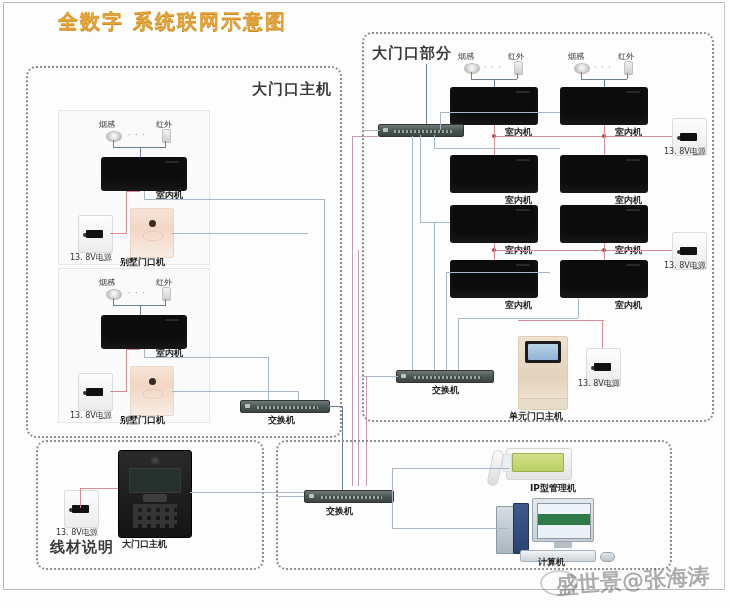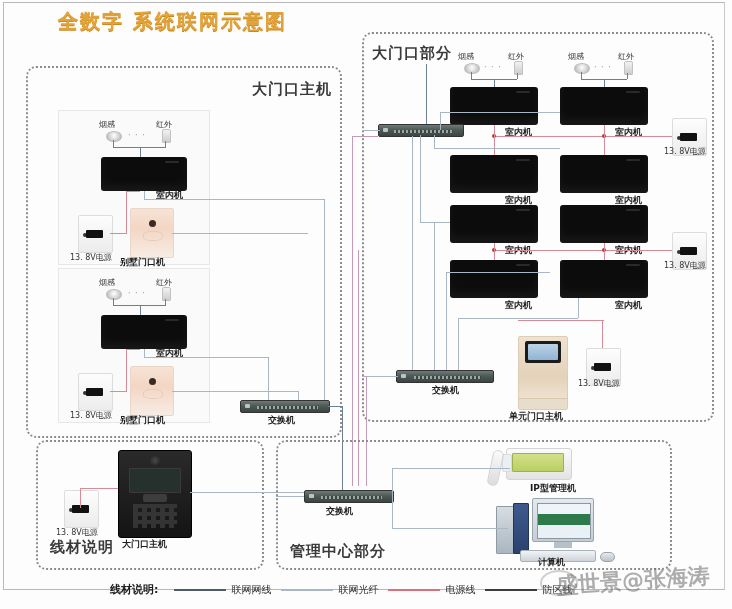--- a/index.html
+++ b/index.html
@@ -274,21 +274,20 @@
     <div class="pad"></div>
   </div>
   <div class="lbl" style="left:122px;top:538px;">大门口主机</div>
   <div class="psu" style="left:64px;top:490px;width:33px;height:36px;"></div>
   <div class="lbl sm" style="left:56px;top:527px;">13. 8V电源</div>
   <div class="w v wpwr" style="left:80px;top:488px;height:20px;"></div>
   <div class="w h wpwr" style="left:80px;top:488px;width:38px;"></div>
   <div class="w h wfib" style="left:190px;top:492px;width:118px;"></div>
 
   <div class="region" style="left:276px;top:440px;width:396px;height:130px;"></div>
-  <div class="region-label" style="left:290px;top:542px;">管理中心部分</div>
 
   <div class="switch" style="left:304px;top:490px;width:88px;"></div>
   <div class="lbl" style="left:326px;top:505px;">交换机</div>
 
   <div class="ipphone" style="left:490px;top:448px;width:84px;height:38px;">
     <div class="body"></div>
     <div class="lcd"></div>
     <div class="keys"></div>
     <div class="hs"></div>
   </div>
@@ -305,35 +304,16 @@
     <div class="ms"></div>
   </div>
   <div class="lbl" style="left:538px;top:556px;">计算机</div>
 
   <div class="w h wfib" style="left:392px;top:468px;width:118px;"></div>
   <div class="w v wfib" style="left:392px;top:468px;height:28px;"></div>
   <div class="w h wfib" style="left:392px;top:528px;width:116px;"></div>
   <div class="w v wfib" style="left:392px;top:496px;height:32px;"></div>
   <div class="w h wfib" style="left:276px;top:496px;width:28px;"></div>
 
-  <div class="legend">
-    <span class="cap">线材说明:</span>
-    <span class="item">
-      <span class="line" style="background:#4d5a68;"></span>
-      <span class="txt">联网网线</span>
-    </span>
-    <span class="item">
-      <span class="line" style="background:#a9b6c4;"></span>
-      <span class="txt">联网光纤</span>
-    </span>
-    <span class="item">
-      <span class="line" style="background:#d9717f;"></span>
-      <span class="txt">电源线</span>
-    </span>
-    <span class="item">
-      <span class="line" style="background:#3c3c3c;"></span>
-      <span class="txt">防区线</span>
-    </span>
-  </div>
 
   <div class="wm2"></div>
   <div class="wm">盛世景@张海涛</div>
 </div>
 
 </body></html>

